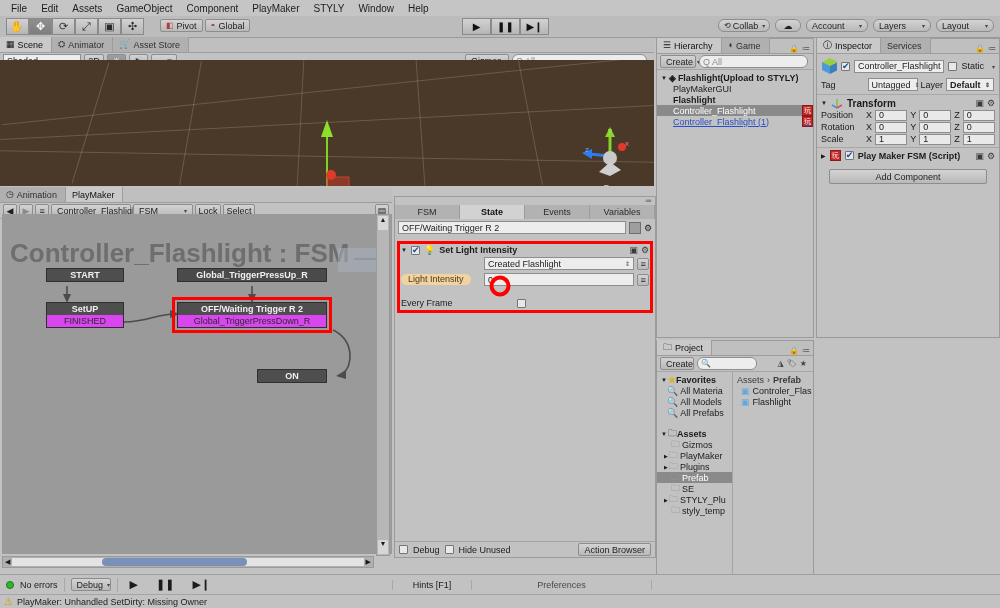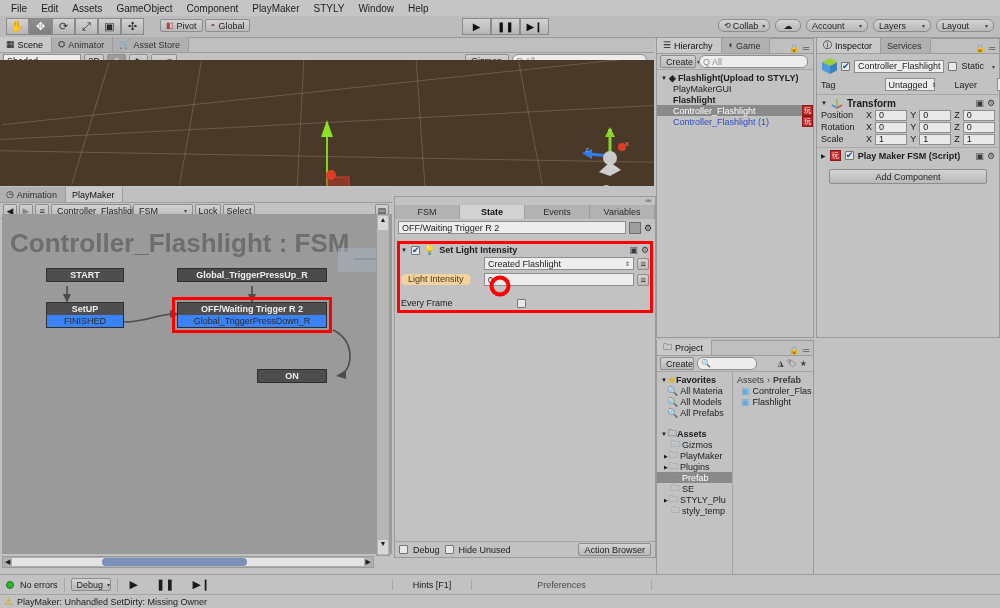--- a/index.html
+++ b/index.html
@@ -80,21 +80,21 @@
   
   #graph { top:214px; left:2px; width:390px; height:340px; background:#9a9a9a; overflow:hidden; }
   .node {
     position:absolute; border:1px solid #2f2f2f;
   }
   .node .title {
     background:#4e4e4e; color:#f0f0f0; font-size:9px; font-weight:bold;
     text-align:center; padding:1px 6px; white-space:nowrap;
   }
   .node .evt {
-    background:#3b82f6; color:#2b2b2b; font-size:9px; text-align:center;
+    background:#d946ef; color:#2b2b2b; font-size:9px; text-align:center;
     padding:1px 6px; white-space:nowrap;
   }
   .node.ev .title { background:#4a4a4a; }
 
   
   #stateinsp { top:196px; left:394px; width:262px; height:362px; background:#c2c2c2; border:1px solid #9b9b9b; }
   .pmtab {
     flex:1; text-align:center; font-size:9px; height:14px; line-height:14px;
     background:#b2b2b2; border-right:1px solid #9d9d9d; color:#2a2a2a;
   }
@@ -299,21 +299,21 @@
     <div class="hrow" style="padding-left:16px;">
       <span>PlayMakerGUI</span>
     </div>
     <div class="hrow" style="padding-left:16px;font-weight:bold;">
       <span>Flashlight</span>
     </div>
     <div class="hrow sel" style="padding-left:16px;">
       <span>Controller_Flashlight</span>
       <span class="pmbadge" style="margin-left:auto;">玩</span>
     </div>
-    <div class="hrow" style="padding-left:16px;color:#2c4fc4;">
+    <div class="hrow" style="padding-left:16px;color:#2c4fc4;text-decoration:underline;">
       <span>Controller_Flashlight (1)</span>
       <span class="pmbadge" style="margin-left:auto;">玩</span>
     </div>
   </div>
 </div>
 
 <div class="abs panel" id="inspector">
   <div class="tabbar">
     <div class="tab active">
       <span class="ico">ⓘ</span>
@@ -334,21 +334,21 @@
       <polygon points="1,5 9,9 9,17 1,13" fill="#4c9ad8"></polygon>
       <polygon points="17,5 9,9 9,17 17,13" fill="#3b7fbd"></polygon>
     </svg>
     <span class="chk on"></span>
     <div class="field" style="flex:1;">Controller_Flashlight</div>
     <span class="chk"></span>
     <span style="font-size:9px;">Static</span>
     <span class="caret">▾</span>
   </div>
 
-  <div style="display:flex;align-items:center;gap:20px;padding:0 4px 3px 4px;">
+  <div style="display:flex;align-items:center;gap:3px;padding:0 4px 3px 4px;">
     <span style="font-size:9px;">Tag</span>
     <div class="field" style="width:50px;margin-left:29px;">
       <span>Untagged</span>
       <span class="caret">⇕</span>
     </div>
     <span style="font-size:9px;">Layer</span>
     <div class="field" style="width:48px;font-weight:bold;">
       <span>Default</span>
       <span class="caret">⇕</span>
     </div>
@@ -548,21 +548,21 @@
     <div class="btn" style="width:26px;justify-content:center;">Lock</div>
     <div class="btn" style="width:32px;justify-content:center;">Select</div>
     <div style="flex:1;"></div>
     <div class="btn" style="width:14px;justify-content:center;">
         <span>▤</span>
       </div>
   </div>
 </div>
 
 <div class="abs" id="graph">
-  <div class="abs" style="left:8px;top:14px;font-size:26px;font-weight:bold;color:#6e6e6e;white-space:nowrap;">Controller_Flashlight : FSM</div>
+  <div class="abs" style="left:8px;top:24px;font-size:26px;font-weight:bold;color:#6e6e6e;white-space:nowrap;">Controller_Flashlight : FSM</div>
 
   <div class="abs" style="left:336px;top:34px;width:50px;height:24px;background:#aab3c0;opacity:.55;"></div>
   <div class="abs" style="left:352px;top:44px;width:28px;height:2px;background:#8e97a4;"></div>
 
   <svg class="abs" style="left:0;top:0;" width="390" height="340">
     <line x1="65" y1="72" x2="65" y2="84" stroke="#4c4c4c" stroke-width="1.6"></line>
     <polygon points="65,89 61,80 69,80" fill="#4c4c4c"></polygon>
     <path d="M122,108 C145,108 155,100 172,100" stroke="#4c4c4c" stroke-width="1.6" fill="none"></path>
     <polygon points="177,100 168,96 168,104" fill="#4c4c4c"></polygon>
     <line x1="250" y1="72" x2="250" y2="84" stroke="#4c4c4c" stroke-width="1.6"></line>

